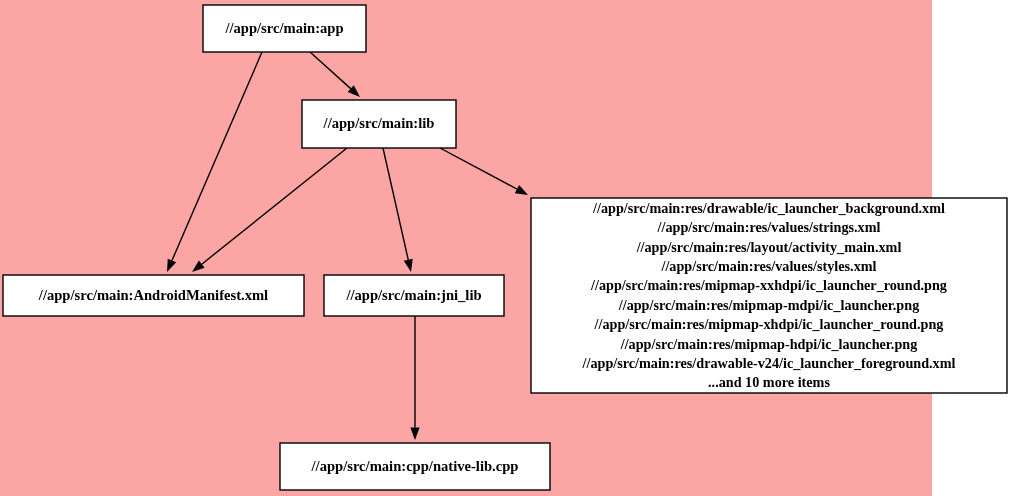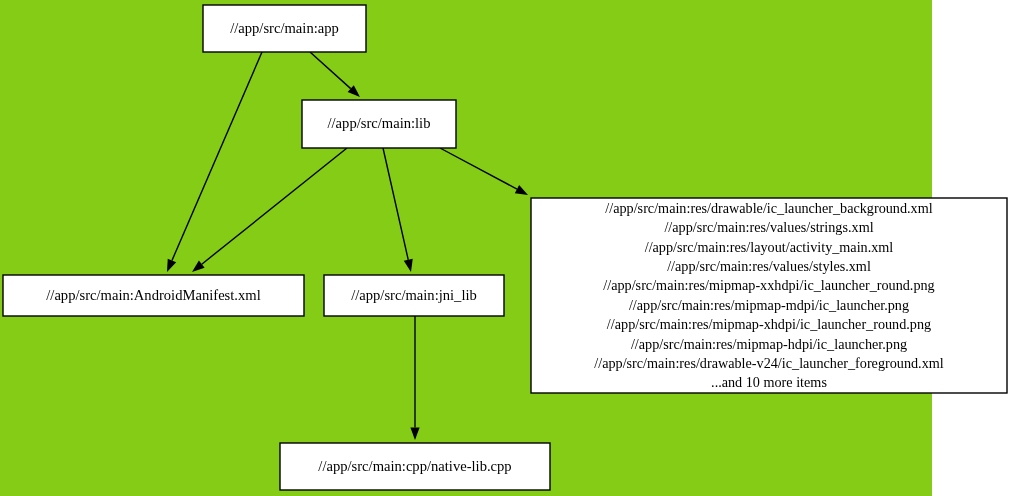--- a/index.html
+++ b/index.html
@@ -10,21 +10,22 @@
   body {
     width: 1018px;
     height: 496px;
     font-family: "Liberation Serif", "DejaVu Serif", serif;
     overflow: hidden;
   }
   #graph-root {
     position: relative;
     width: 932px;
     height: 496px;
-    background: #84cc16;
+    background: #fca5a5;
+    font-weight: bold;
   }
   svg#graph-canvas {
     position: absolute;
     left: 0;
     top: 0;
     width: 1018px;
     height: 496px;
     display: block;
   }
   .node-box {

